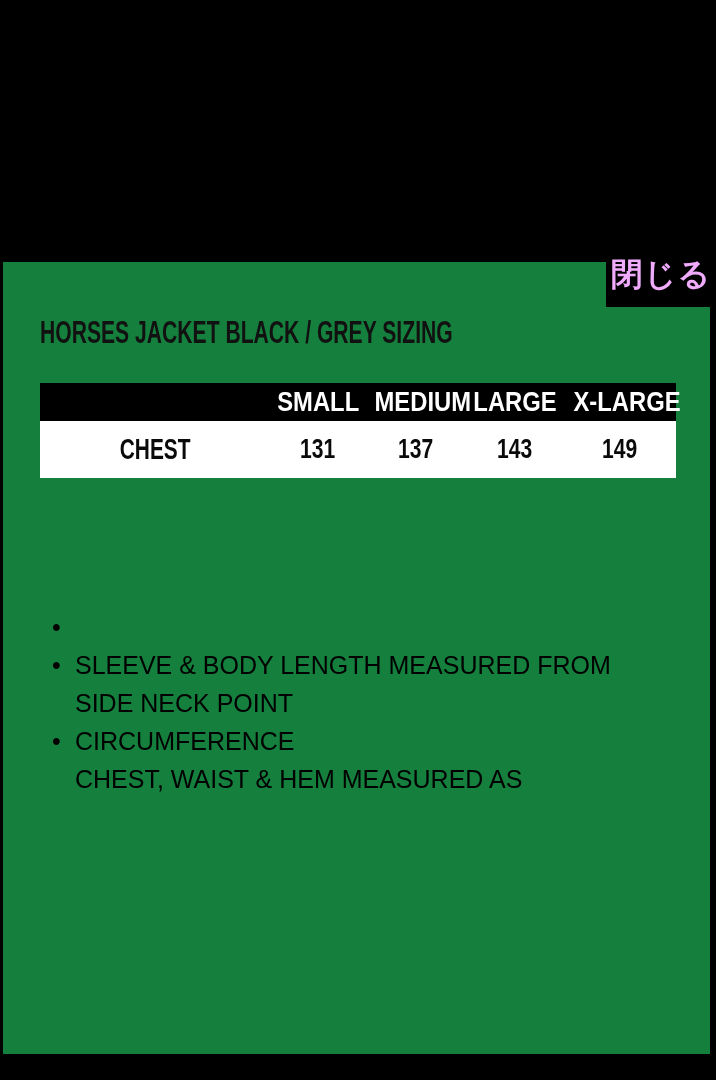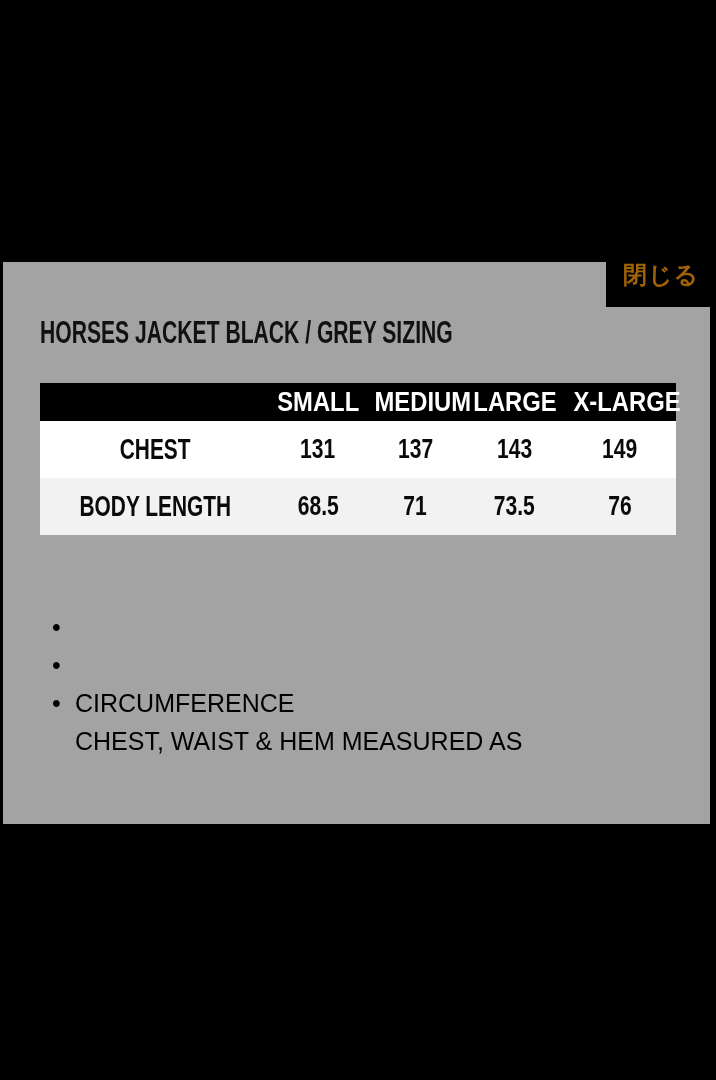--- a/index.html
+++ b/index.html
@@ -7,30 +7,30 @@
     width:716px;height:1080px;
     background:#000;
     position:relative;
     overflow:hidden;
     font-family:"Liberation Sans", sans-serif;
   }
 
   
   .close-btn{
     position:absolute;left:606px;top:236px;width:110px;height:71px;
-    background:#000;color:#a16207;border:0;
-    font-family:inherit;font-size:24px;font-weight:600;
+    background:#000;color:#f0abfc;border:0;
+    font-family:inherit;font-size:32px;font-weight:600;
     display:flex;align-items:center;justify-content:center;
     padding:6px 0 0 0;cursor:pointer;z-index:3;letter-spacing:1px;
   }
 
   
   .modal{
-    position:absolute;left:3px;top:262px;width:707px;height:562px;
-    background:#a3a3a3;z-index:1;box-sizing:border-box;
+    position:absolute;left:3px;top:262px;width:707px;height:792px;
+    background:#15803d;z-index:1;box-sizing:border-box;
   }
 
   .title{
     position:absolute;left:37px;top:54px;margin:0;
     font-size:32px;line-height:32px;font-weight:bold;color:#111;
     white-space:nowrap;
   }
   .cnd-title{display:inline-block;transform:scaleX(0.66);transform-origin:left center;}
 
   .size-table{
@@ -87,36 +87,33 @@
       </tr>
     </thead>
     <tbody>
       <tr>
         <th><span class="cnd-l">CHEST</span></th>
         <td><span class="cnd-v">131</span></td>
         <td><span class="cnd-v">137</span></td>
         <td><span class="cnd-v">143</span></td>
         <td><span class="cnd-v">149</span></td>
       </tr>
-      <tr class="alt">
-        <th><span class="cnd-l">BODY LENGTH</span></th>
-        <td><span class="cnd-v">68.5</span></td>
-        <td><span class="cnd-v">71</span></td>
-        <td><span class="cnd-v">73.5</span></td>
-        <td><span class="cnd-v">76</span></td>
-      </tr>
     </tbody>
   </table>
 
   <ul class="notes">
     <li>
       <span class="dot">•</span>
     </li>
     <li>
       <span class="dot">•</span>
+      <div class="note-text">
+        <span class="line">SLEEVE &amp; BODY LENGTH MEASURED FROM</span>
+        <span class="line">SIDE NECK POINT</span>
+      </div>
     </li>
     <li>
       <span class="dot">•</span>
       <div class="note-text">
         <span class="line">CIRCUMFERENCE</span>
         <span class="line">CHEST, WAIST &amp; HEM MEASURED AS</span>
       </div>
     </li>
   </ul>
 

